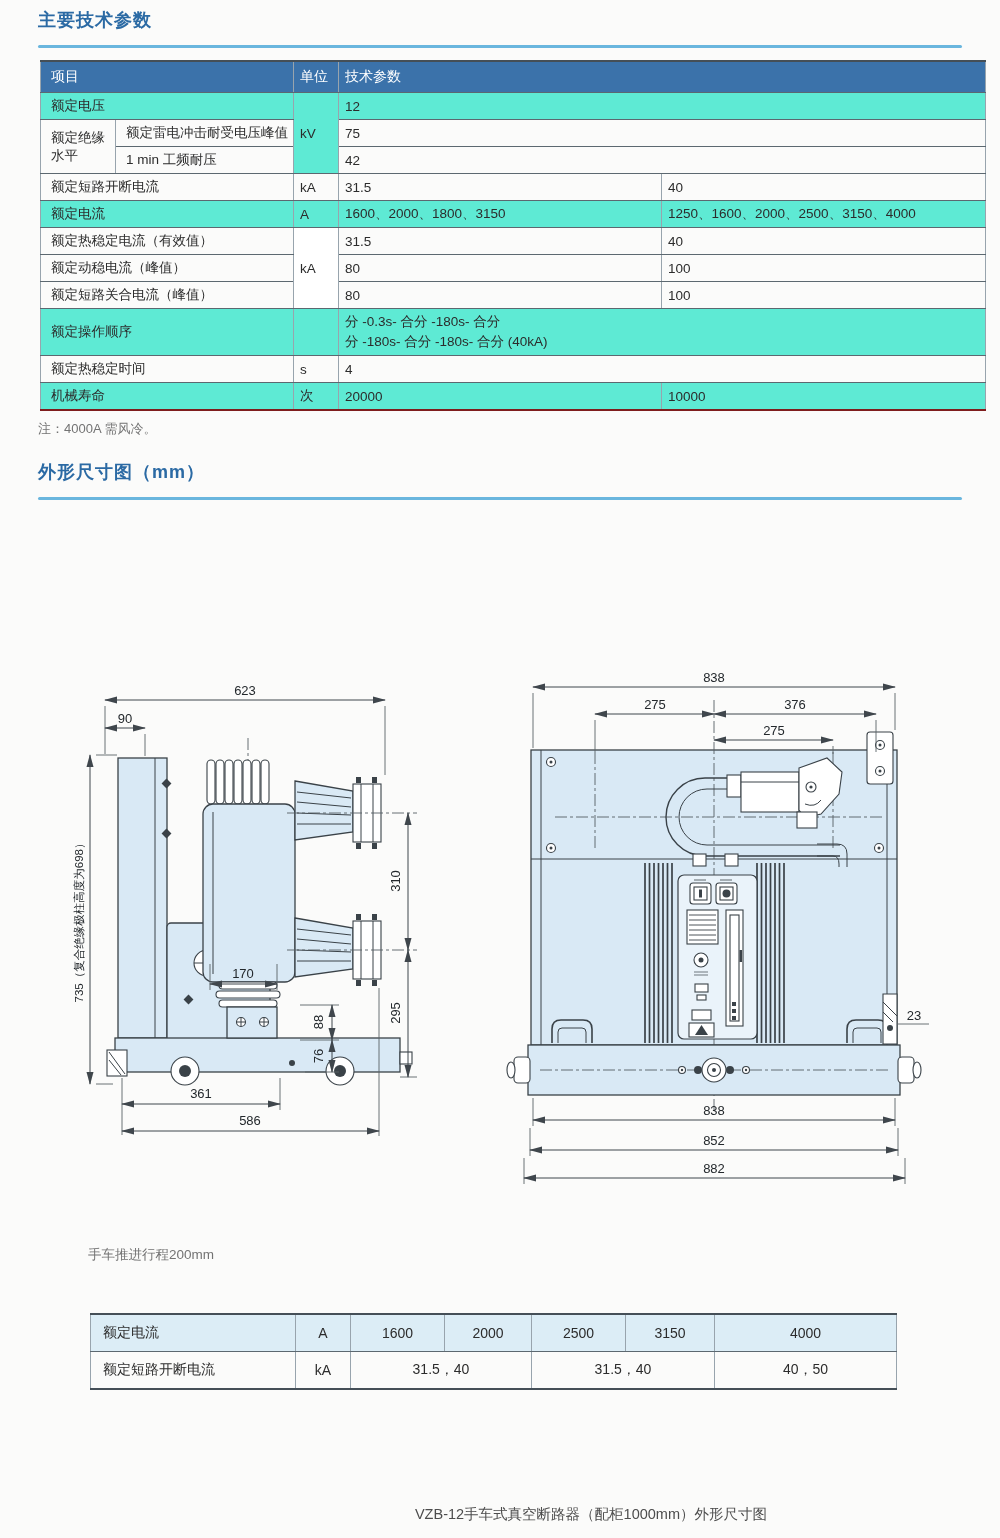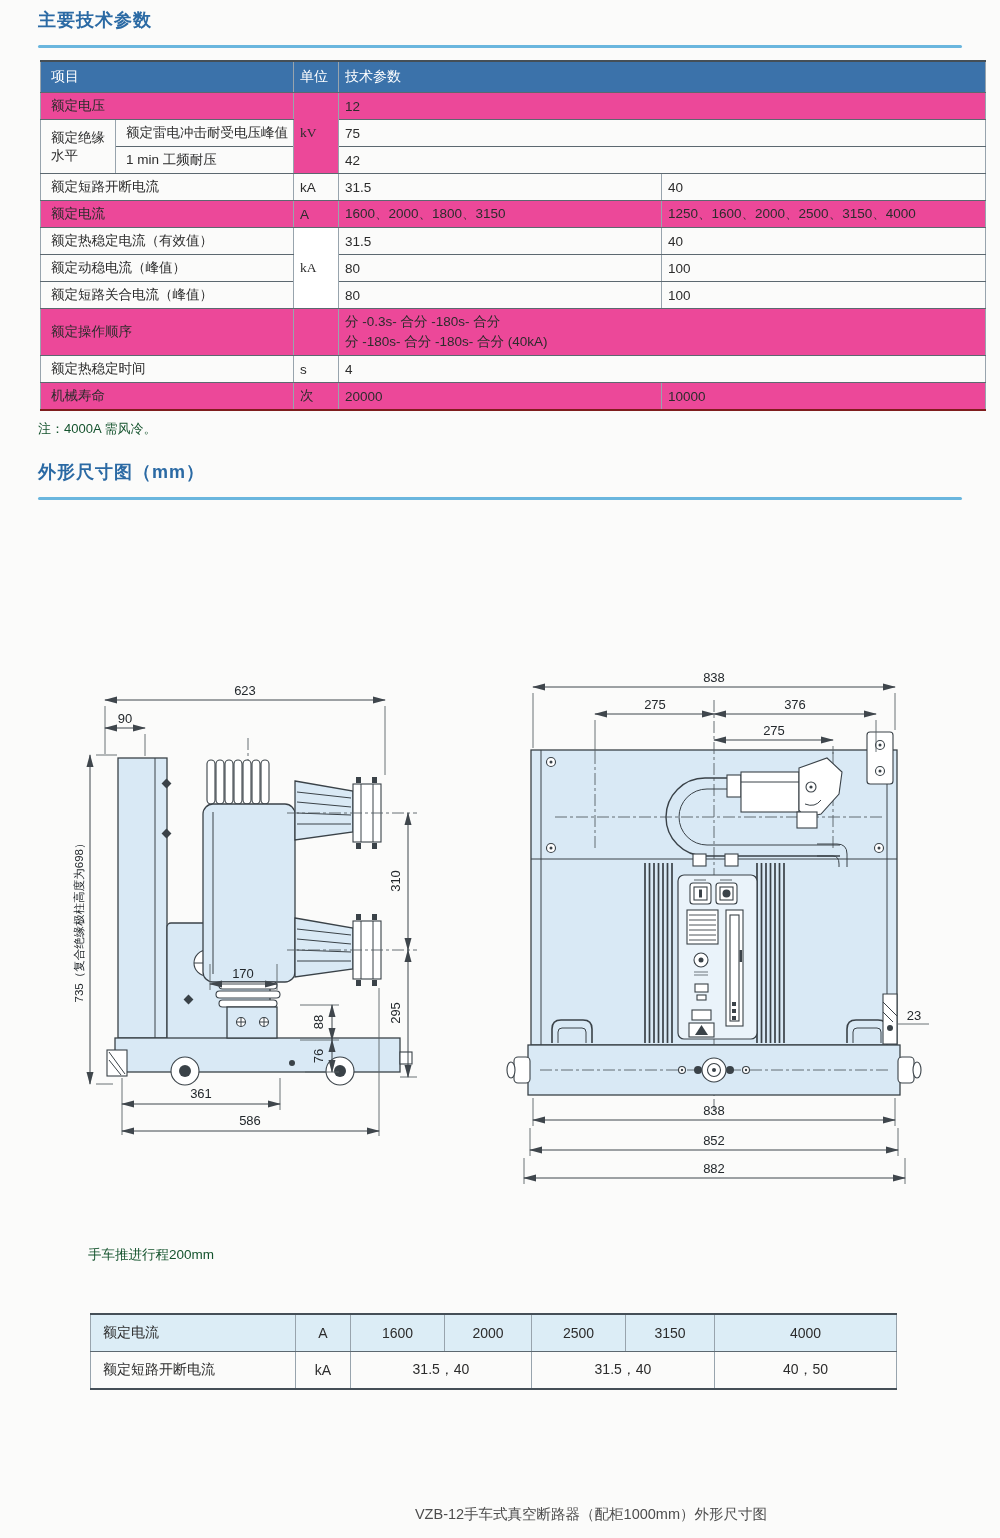--- a/index.html
+++ b/index.html
@@ -21,34 +21,34 @@
   .ptable th,.ptable td{
     border-top:1.5px solid #5c6870;border-bottom:1.5px solid #5c6870;
     border-left:1px solid #98a4ad;border-right:1px solid #98a4ad;
     font-size:13.5px;padding:0 6px;text-align:left;height:26px;
     overflow:hidden;white-space:nowrap;
   }
   .ptable th{
     background:#3b72aa;color:#ffffff;font-weight:normal;height:30px;font-size:14px;
   }
   .ptable th.left,.ptable td.left{text-align:left;padding-left:10px;}
-  .ptable tr.blue td{background:#ec4899;}
-  .ptable td.whitecell{background:#ffffff;font-family:Liberation Serif, serif;}
+  .ptable tr.blue td{background:#5eead4;}
+  .ptable td.whitecell{background:#ffffff;}
   .ptable td.tall{height:46px;white-space:normal;line-height:1.5;}
 
   .btable{width:806px;border-top:2px solid #454f57;border-bottom:2px solid #454f57;}
   .btable td{
     border-top:1.5px solid #5c6870;border-bottom:1.5px solid #5c6870;
     border-left:1px solid #98a4ad;border-right:1px solid #98a4ad;
     font-size:14px;text-align:center;height:36px;padding:0 4px;
   }
   .btable td.left{text-align:left;padding-left:12px;}
   .btable tr.blue td{background:#dcedf6;}
 
-  .note-text{font-size:13px;color:#14532d;}
+  .note-text{font-size:13px;color:#737373;}
   .caption{font-size:14.5px;color:#4d4d4d;text-align:center;}
 
   
   svg{overflow:visible;}
   .dim{stroke:#3f464c;stroke-width:1;marker-start:url(#arr);marker-end:url(#arr);}
   .ext{stroke:#5a6268;stroke-width:0.9;}
   .cl{stroke:#565e64;stroke-width:0.9;stroke-dasharray:12 3 3 3;fill:none;}
   .dtx{font-size:13px;fill:#23282c;text-anchor:middle;}
   .dtx.small{font-size:11.5px;}
   .shape{fill:#d9e9f5;stroke:#3a4248;stroke-width:1.3;}

